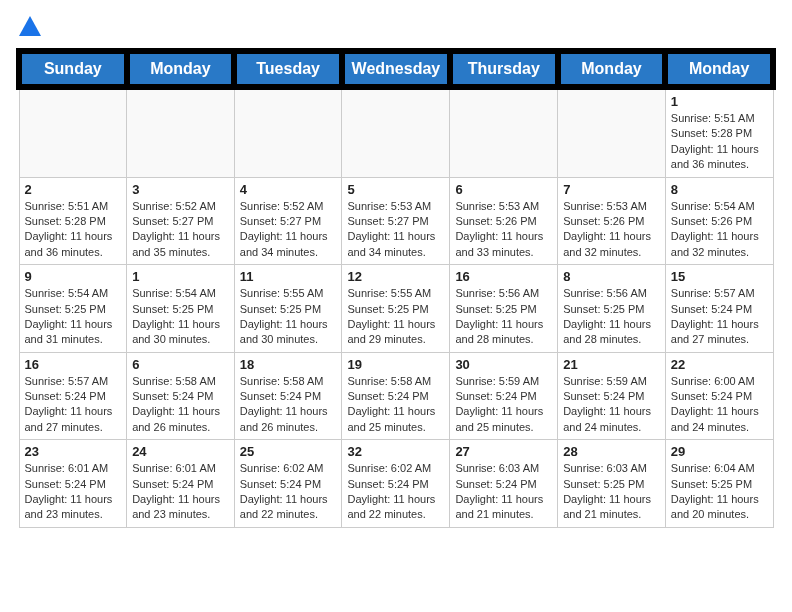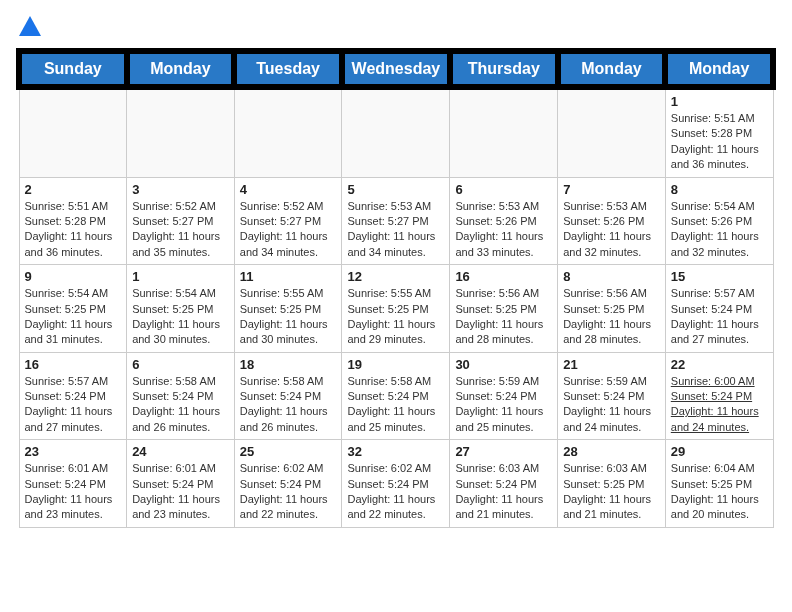--- a/index.html
+++ b/index.html
@@ -249,21 +249,21 @@
 Daylight: 11 hours and 25 minutes.</div>
         </td>
         <td>
           <span class="day-number">21</span>
           <div class="cell-info" style="white-space: pre-line;">Sunrise: 5:59 AM
 Sunset: 5:24 PM
 Daylight: 11 hours and 24 minutes.</div>
         </td>
         <td>
           <span class="day-number">22</span>
-          <div class="cell-info" style="white-space: pre-line; text-decoration: underline;">Sunrise: 6:00 AM
+          <div class="cell-info" style="white-space: pre-line;">Sunrise: 6:00 AM
 Sunset: 5:24 PM
 Daylight: 11 hours and 24 minutes.</div>
         </td>
       </tr>
       <tr>
         <td>
           <span class="day-number">23</span>
           <div class="cell-info" style="white-space: pre-line;">Sunrise: 6:01 AM
 Sunset: 5:24 PM
 Daylight: 11 hours and 23 minutes.</div>

